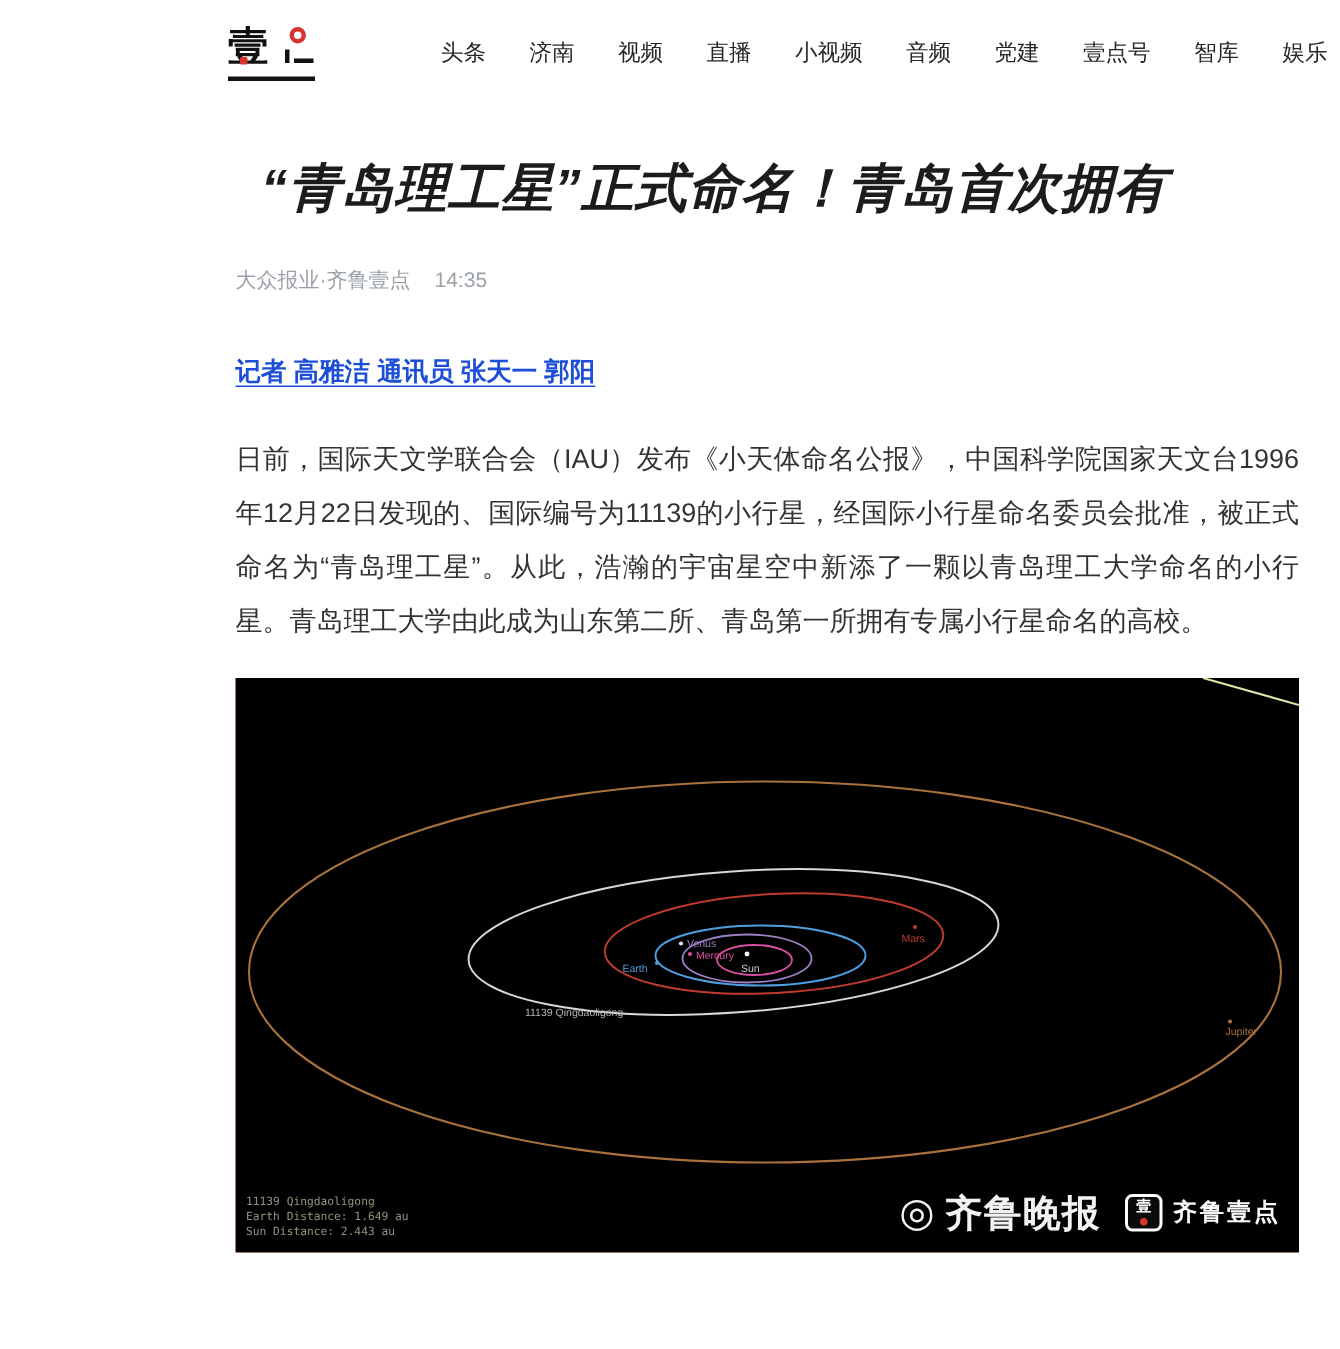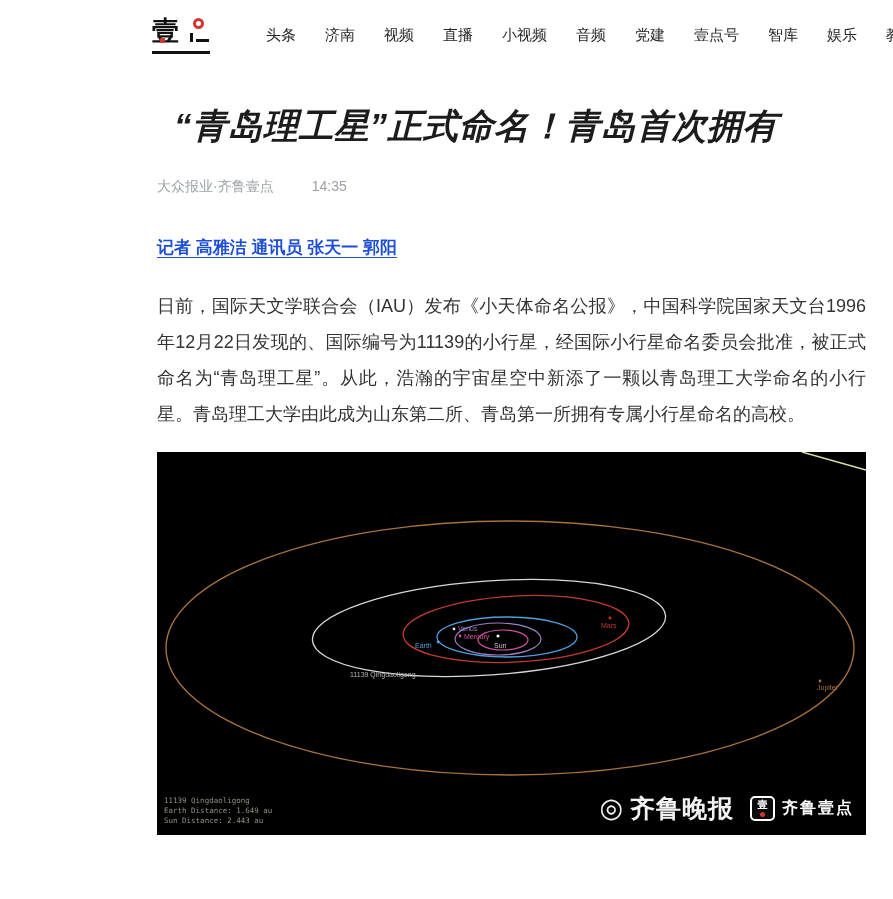--- a/index.html
+++ b/index.html
@@ -10,28 +10,28 @@
   }
   
   .header { height:60px; padding:10px 0 0 152px; display:flex; align-items:center; }
   .logo { position:relative; width:58px; height:38px; flex:0 0 auto; cursor:pointer; }
   .logo-yi { font-size:27px; font-weight:bold; color:#111; line-height:30px; position:absolute; left:0; top:0; }
   .logo-reddot { position:absolute; left:8px; top:22px; width:5px; height:5px; background:#d5352f; border-radius:1px; }
   .dian-ring { position:absolute; right:6px; top:2px; width:11px; height:11px; border:3px solid #d5352f; border-radius:50%; }
   .dian-base { position:absolute; right:4px; top:17px; width:16px; height:9px; border-left:3px solid #111; border-bottom:0; }
   .dian-base::after { content:""; position:absolute; left:3px; top:6px; width:13px; height:3px; background:#111; }
   .logo-underline { position:absolute; left:0; bottom:0; width:100%; height:3px; background:#111; }
-  .nav { display:flex; gap:29px; margin-left:56px; font-size:15px; color:#262626; white-space:nowrap; overflow:hidden; }
+  .nav { display:flex; gap:29px; margin-left:84px; font-size:15px; color:#262626; white-space:nowrap; overflow:hidden; }
   .nav span { cursor:pointer; flex:0 0 auto; }
   
   .main { margin-left:157px; width:709px; }
   .title { margin:40px 0 0 0; font-size:35px; line-height:52px; font-weight:700; color:#1c1c1c; letter-spacing:0.5px;font-style:italic; }
   .title-line { display:block; }
   .title-line:first-child { text-indent:17px; }
-  .byline { margin-top:26px; font-size:14px; color:#9ba1a8; display:flex; gap:38px; }
+  .byline { margin-top:26px; font-size:14px; color:#9ba1a8; display:flex; gap:16px; }
   .reporter { margin-top:40px; font-size:17px; font-weight:700; color:#1d4ed8;
               text-decoration:underline; text-underline-offset:4px; text-decoration-thickness:1px; }
   .body-text { margin-top:29px; font-size:18px; line-height:36px; color:#333; text-align:justify; }
   
   .orbit-figure { position:relative; margin-top:20px; width:709px; height:383px; background:#c2410c; cursor:pointer; }
   .orbit-figure svg { display:block; }
   .wm { position:absolute; right:12px; bottom:10px; display:flex; align-items:center; gap:16px; color:#fff; }
   .wm-wanbao { display:flex; align-items:center; gap:7px; }
   .wb-circle { font-size:27px; line-height:1; color:#f2f2f2; }
   .wb-text { font-family:"DejaVu Serif", serif; font-weight:bold; font-size:25px; letter-spacing:1px; color:#f2f2f2; }

